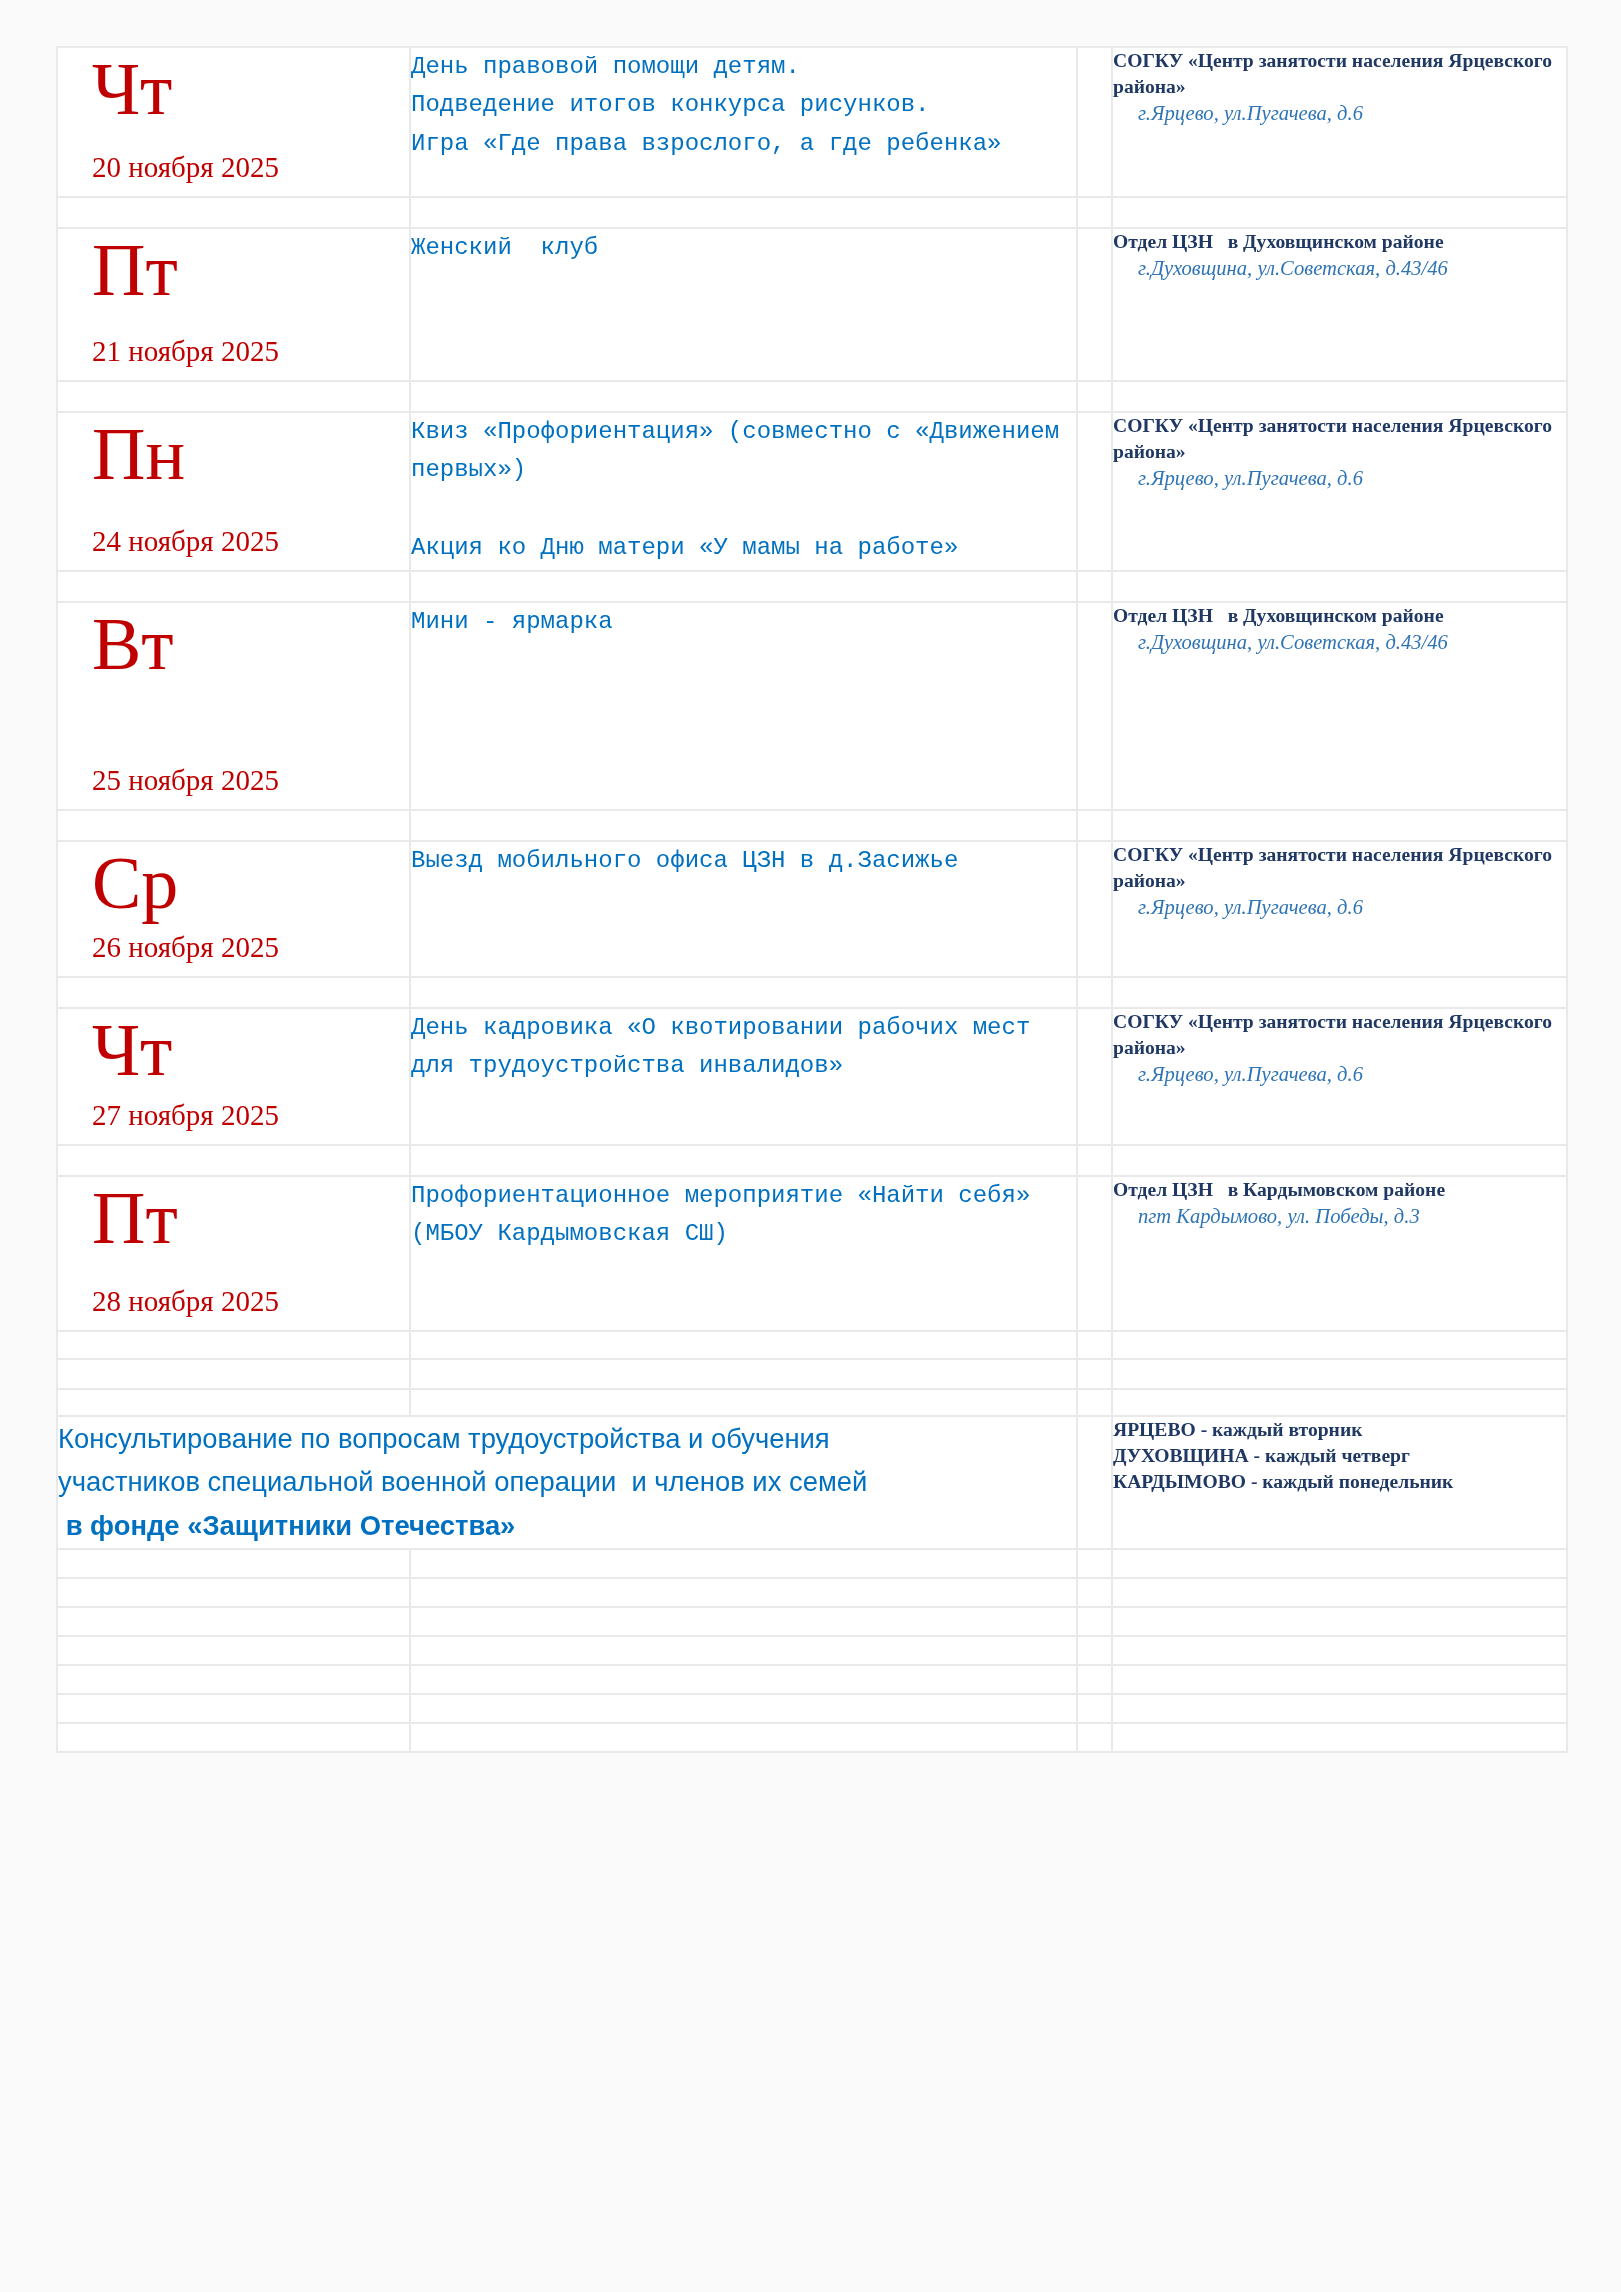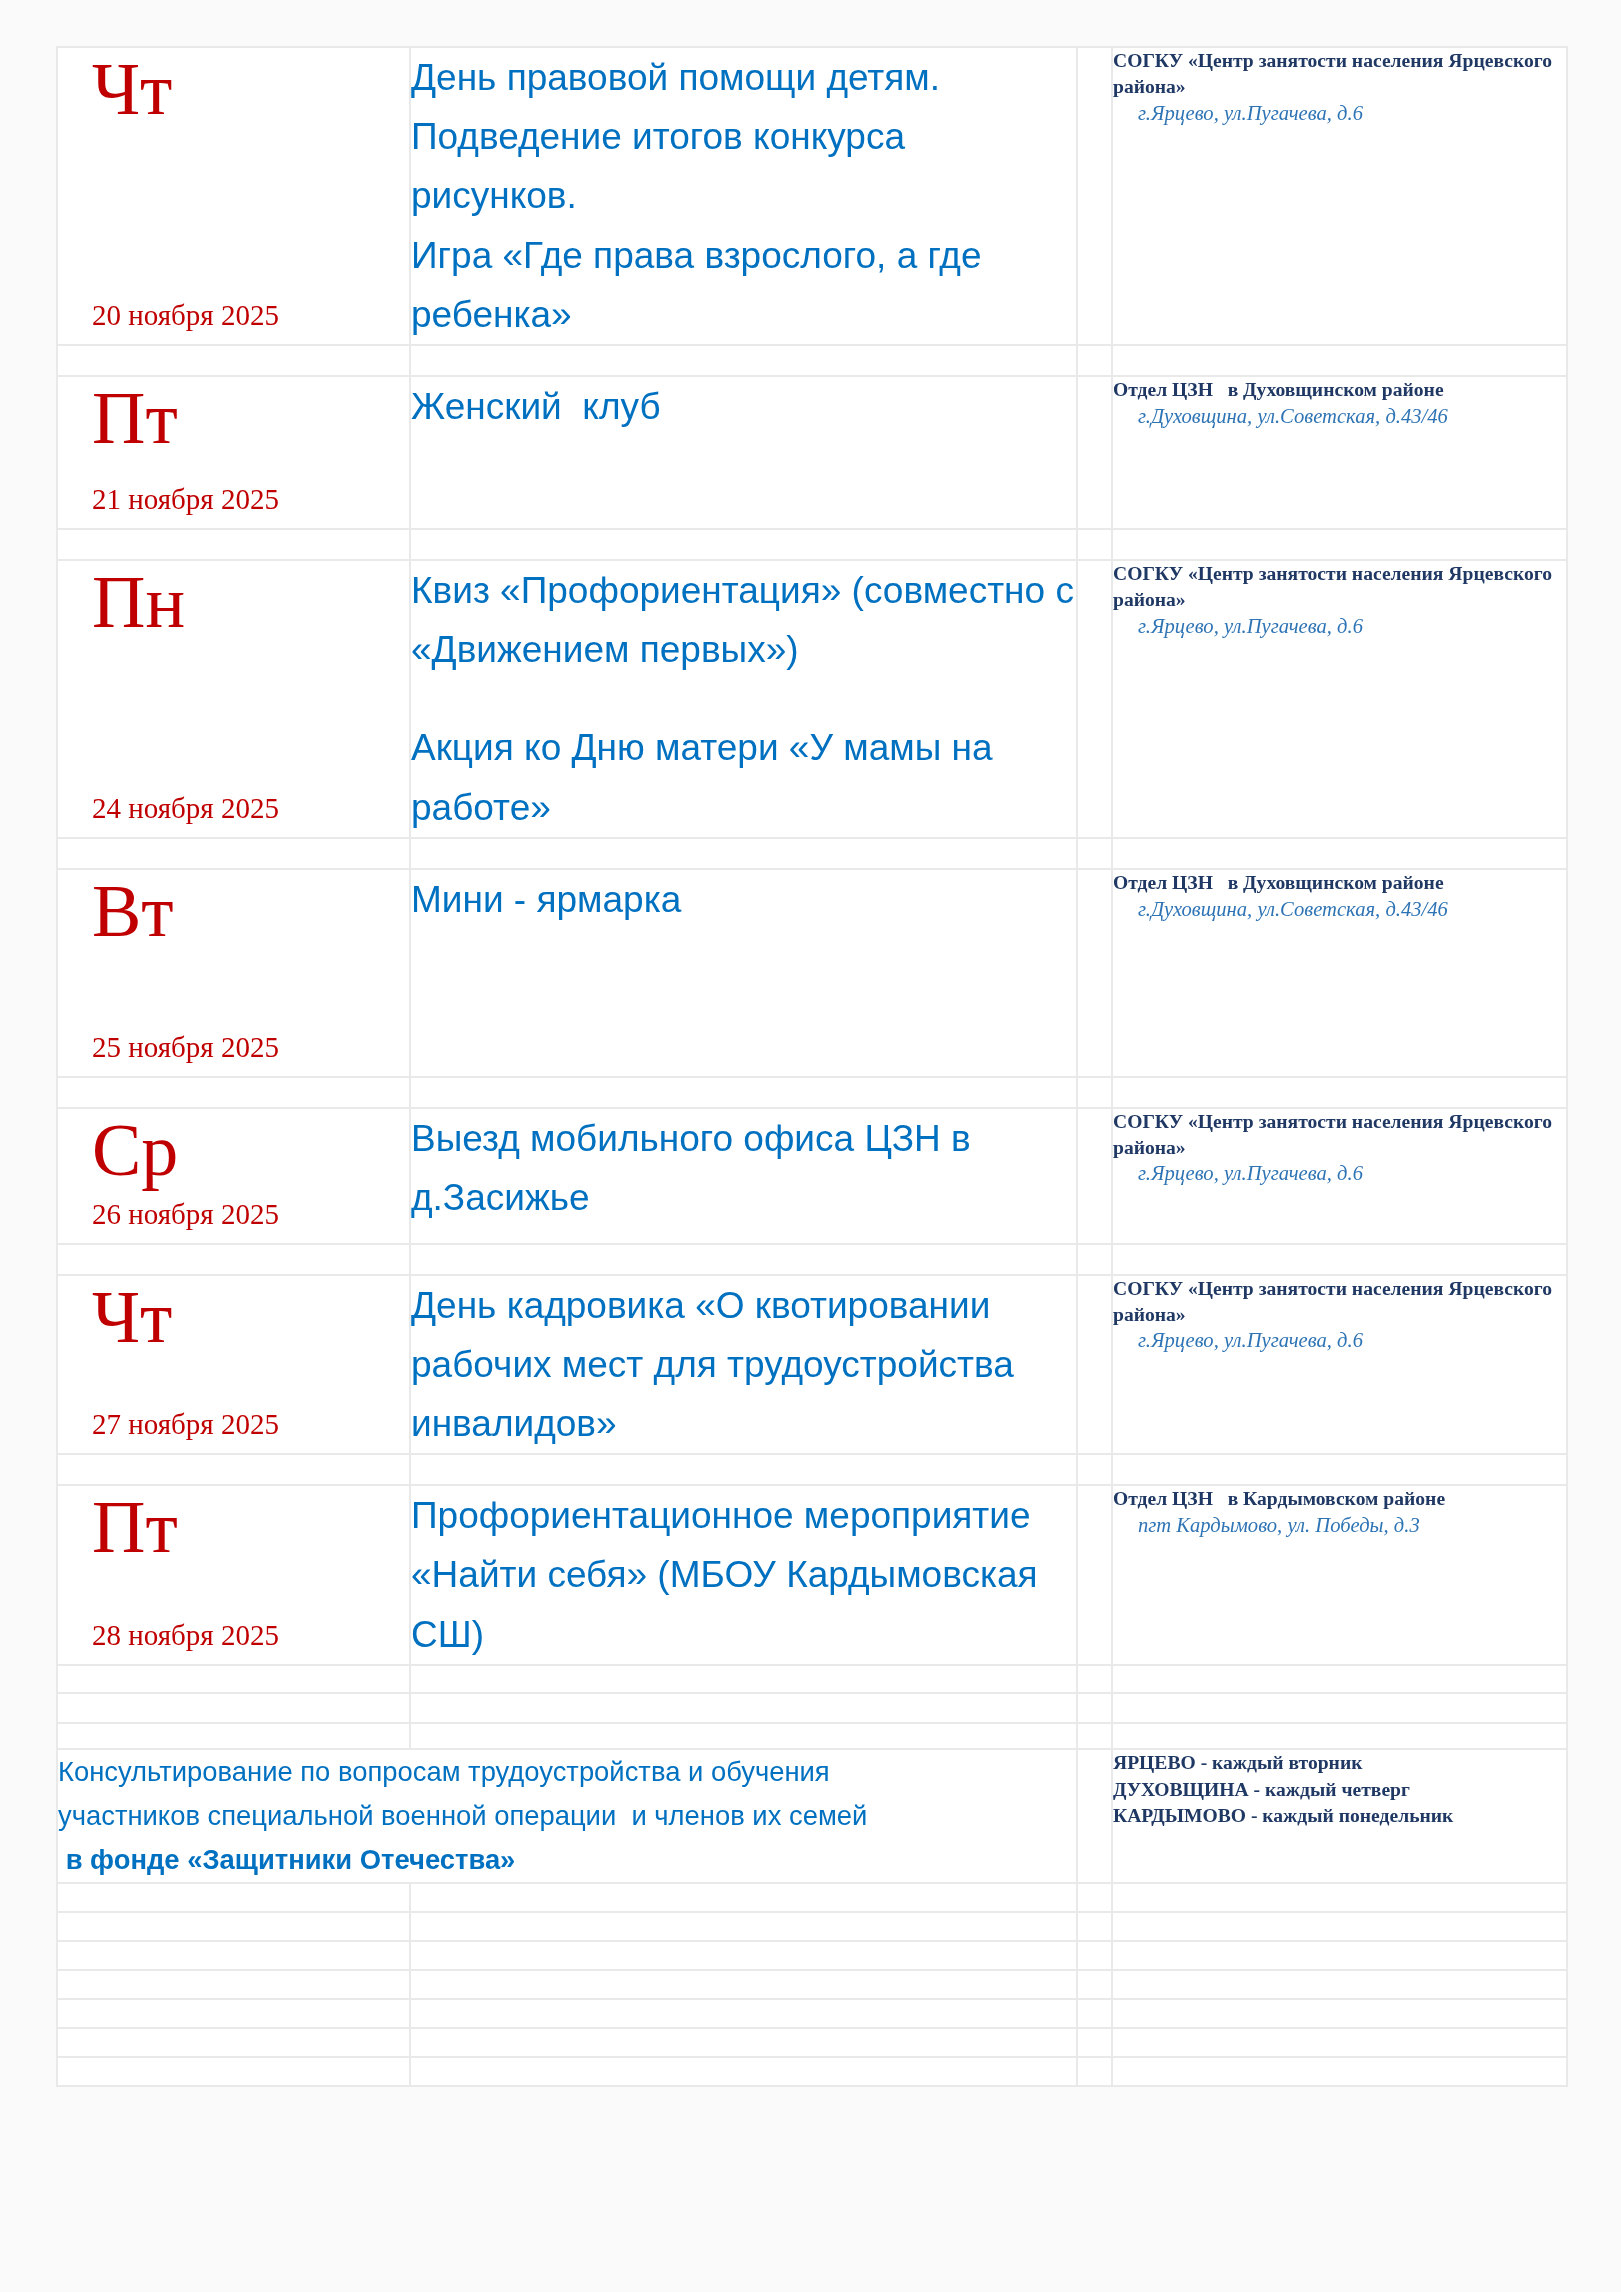--- a/index.html
+++ b/index.html
@@ -35,22 +35,22 @@
   .date {
     position: absolute;
     left: 34px; bottom: 11.8px;
     font-family: "Liberation Serif", serif;
     font-size: 29px;
     color: var(--day-red, #C00000);
     white-space: pre-wrap;
   }
   td.event-cell { padding: 7.8px 19.6px 5.9px 24.5px; }
   .event-line {
-    font-family: Liberation Sans, sans-serif;
-    font-size: 37px;
+    font-family: Liberation Mono, monospace;
+    font-size: 24px;
     line-height: 1.6;
     color: var(--event-blue, #0070C0);
     white-space: pre-wrap;
     min-height: 23.5px;
   }
   td.org-cell { padding: 7.8px 13.7px 5.9px 11.8px; }
   .org {
     font-family: "Liberation Serif", serif;
     font-size: 19.6px;
     font-weight: bold;

